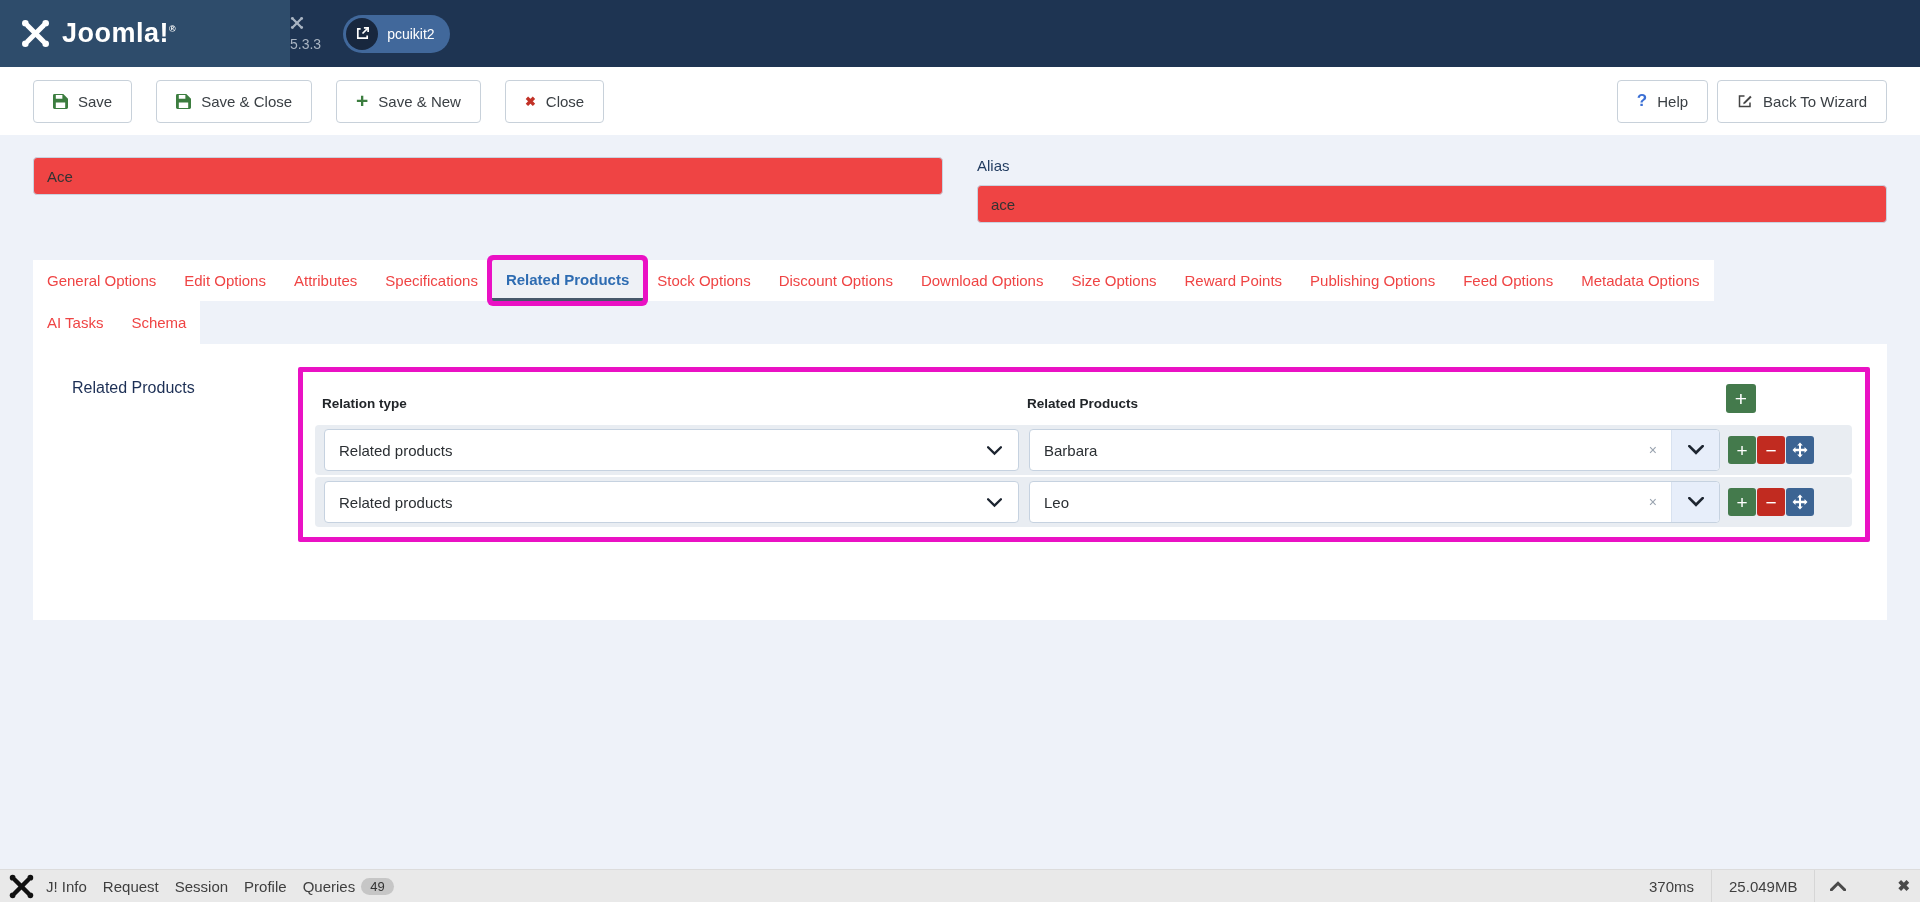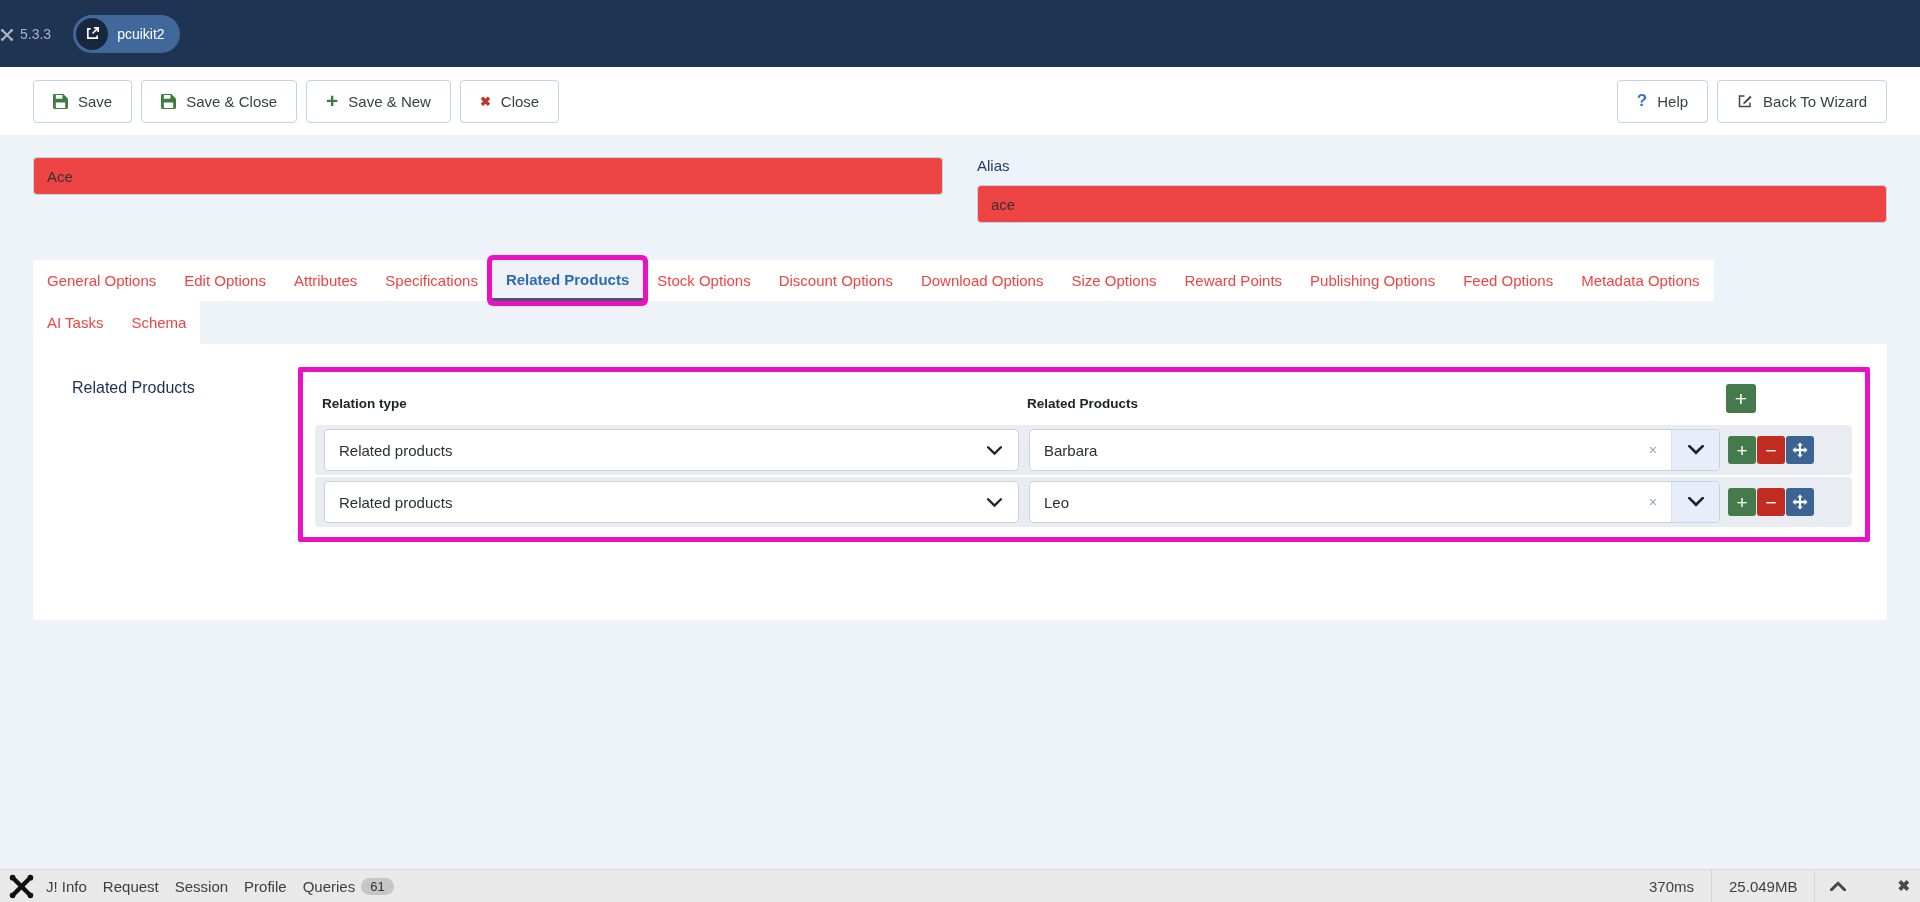--- a/index.html
+++ b/index.html
@@ -14,27 +14,27 @@
   
   .topbar { position:absolute; top:0; left:0; right:0; height:67px; background:#1e3452; display:flex; align-items:stretch; }
   .logo-sec { width:290px; background:#2e4c6b; display:flex; align-items:center; padding-left:20px; gap:11px; color:#fff; }
   .logo-sec .jlogo { width:31px; height:31px; color:#fff; }
   .logo-text { font-size:27px; font-weight:bold; letter-spacing:.5px; }
   .logo-text sup { font-size:9px; }
   .title-sec { display:flex; align-items:center; gap:13px; padding-left:25px; color:#fff; flex:1; }
   .title-main { font-size:19px; }
   .title-sub { font-size:13px; margin-top:3px; }
   .top-right { display:flex; align-items:center; gap:22px; padding-right:23px; }
-  .version { display:flex; align-items:flex-end; gap:6px; color:#a9b4c2; font-size:14px; }
+  .version { display:flex; align-items:flex-start; gap:6px; color:#a9b4c2; font-size:14px;flex-direction:column; }
   .version .jlogo { width:14px; height:14px; color:#a9b4c2; }
   .user-pill { height:38px; background:#41689b; border-radius:20px; display:flex; align-items:center; gap:9px; padding:3px 15px 3px 3px; color:#fff; font-size:14px; cursor:pointer; }
   .pill-circle { width:32px; height:32px; border-radius:50%; background:#18273e; display:flex; align-items:center; justify-content:center; }
   
   .toolbar { position:absolute; top:67px; left:0; right:0; height:68px; background:#fff; display:flex; align-items:center; padding:0 33px; }
-  .tb-left { display:flex; gap:9px; }
+  .tb-left { display:flex; gap:24px; }
   .tb-right { margin-left:auto; display:flex; gap:9px; }
   .tbtn { height:43px; background:#fff; border:1px solid #c8d1da; border-radius:4px; display:inline-flex; align-items:center; gap:10px; padding:0 19px; font-size:15px; color:#3b4045; cursor:pointer; }
   .ic-green-plus { color:#3c7d3f; font-size:21px; font-weight:bold; line-height:1; margin-top:-2px; }
   .ic-red-x { color:#c23227; font-size:13px; font-weight:bold; }
   .ic-help { color:#3b6fd4; font-size:17px; font-weight:bold; }
   
   .field { position:absolute; top:157px; }
   .field label { display:block; font-size:15px; color:#1f3a5f; margin-bottom:11px; }
   .field input { width:100%; height:38px; border:1px solid #c9d3e0; border-radius:4px; padding:0 13px; font-size:15px; color:#333; background:#ef4444; }
   .field.f-title { left:33px; width:910px; }
@@ -77,20 +77,35 @@
   .sb-right { margin-left:auto; display:flex; align-items:center; height:100%; }
   .sb-cell { height:100%; display:flex; align-items:center; padding:0 17px; }
   .sb-cell.bl { border-left:1px solid #d6d6d6; }
   .sb-close { margin-left:26px; padding:0 10px 0 10px; font-size:15px; color:#4a4a4a; font-weight:bold; cursor:pointer; }
   .sb-chev { padding:0 15px; cursor:pointer; }
 </style>
 </head>
 <body>
 
 <div class="topbar">
+  <div class="logo-sec">
+    <svg class="jlogo" viewBox="0 0 32 32">
+      <g stroke="currentColor" stroke-width="5.2" stroke-linecap="round" fill="none">
+        <path d="M8 8 L24 24"></path>
+          <path d="M8 24 L24 8"></path>
+      </g>
+      <g fill="currentColor">
+        <circle cx="5.5" cy="5.5" r="3.4"></circle>
+          <circle cx="26.5" cy="5.5" r="3.4"></circle>
+        <circle cx="5.5" cy="26.5" r="3.4"></circle>
+          <circle cx="26.5" cy="26.5" r="3.4"></circle>
+      </g>
+    </svg>
+    <div class="logo-text"><span>Joomla!</span><sup>®</sup></div>
+  </div>
   <div class="top-right">
     <div class="version">
       <svg class="jlogo" viewBox="0 0 32 32">
         <g stroke="currentColor" stroke-width="5.2" stroke-linecap="round" fill="none">
           <path d="M8 8 L24 24"></path>
             <path d="M8 24 L24 8"></path>
         </g>
         <g fill="currentColor">
           <circle cx="5.5" cy="5.5" r="3.4"></circle>
             <circle cx="26.5" cy="5.5" r="3.4"></circle>
@@ -274,21 +289,21 @@
       <span>Request</span>
     </span>
   <span class="sb-link">
       <span>Session</span>
     </span>
   <span class="sb-link">
       <span>Profile</span>
     </span>
   <span class="sb-link">
     <span>Queries</span>
-    <span class="sb-badge">61</span>
+    <span class="sb-badge">49</span>
   </span>
   <div class="sb-right">
     <span class="sb-cell">370ms</span>
     <span class="sb-cell bl">25.049MB</span>
     <span class="sb-cell bl sb-chev">
       <svg width="16" height="10" viewBox="0 0 14 9">
         <path d="M1 8 L7 2 L13 8" stroke="#4a4a4a" stroke-width="2.6" fill="none" stroke-linecap="round"></path>
       </svg>
     </span>
     <span class="sb-close">✖</span>

